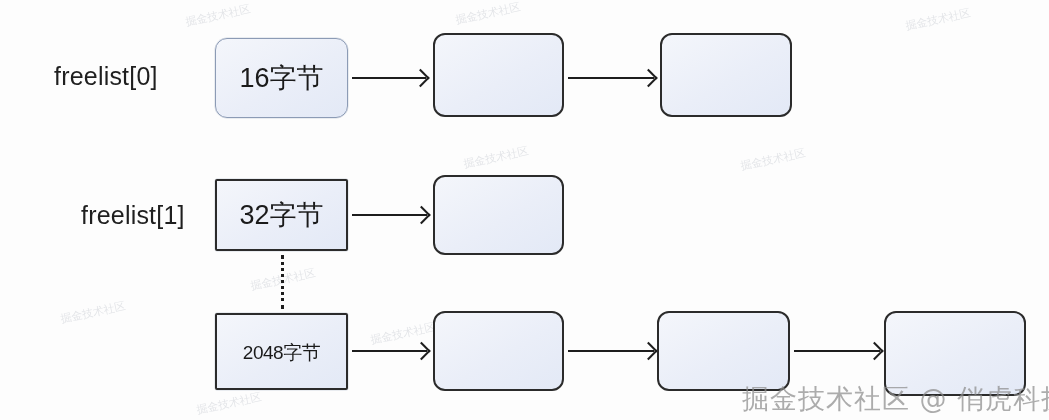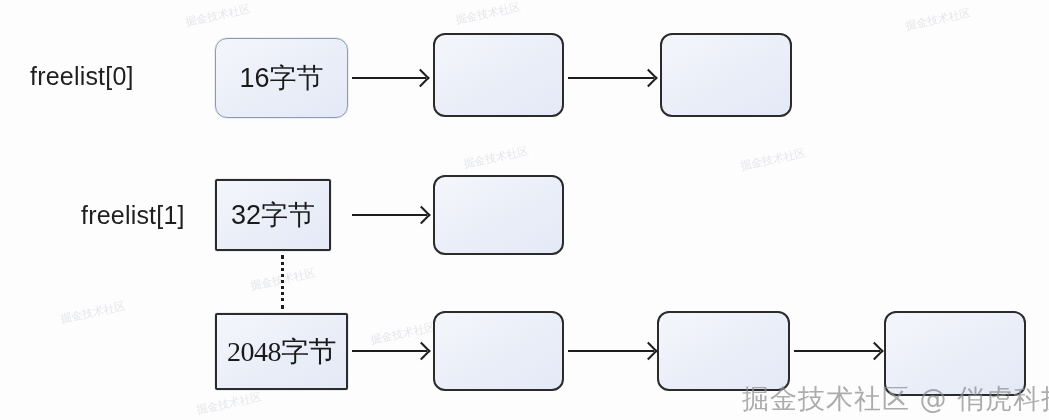--- a/index.html
+++ b/index.html
@@ -52,23 +52,22 @@
     position: absolute;
     left: 0; right: 0; top: 50%;
     transform: translateY(-50%);
     text-align: center;
     font-size: 27px;
     color: #1a1a1a;
     white-space: nowrap;
     line-height: 1;
   }
   .node-label.tight {
-    font-size: 28px;
+    font-size: 19px;
     letter-spacing: -0.5px;
-    font-family: Liberation Serif, serif;
   }
 
   
   .arrow {
     position: absolute;
     height: 2px;
     background: #1d1d1d;
   }
   .arrow::after {
     content: "";
@@ -121,37 +120,37 @@
   <div class="wm-faint" style="left:905px; top:12px;">掘金技术社区</div>
   <div class="wm-faint" style="left:463px; top:150px;">掘金技术社区</div>
   <div class="wm-faint" style="left:740px; top:152px;">掘金技术社区</div>
   <div class="wm-faint" style="left:250px; top:272px;">掘金技术社区</div>
   <div class="wm-faint" style="left:60px; top:305px;">掘金技术社区</div>
   <div class="wm-faint" style="left:370px; top:326px;">掘金技术社区</div>
   <div class="wm-faint" style="left:685px; top:322px;">掘金技术社区</div>
   <div class="wm-faint" style="left:906px; top:330px;">掘金技术社区</div>
   <div class="wm-faint" style="left:196px; top:396px;">掘金技术社区</div>
 
-  <div class="row-label" style="left:30px; top:64px;">freelist[0]</div>
+  <div class="row-label" style="left:54px; top:64px;">freelist[0]</div>
 
   <div class="node rounded head" style="left:215px; top:38px; width:133px; height:80px;">
     <div class="node-label">16字节</div>
   </div>
 
   <div class="arrow" style="left:352px; top:77px; width:74px;"></div>
 
   <div class="node rounded plain" style="left:433px; top:33px; width:131px; height:84px;"></div>
 
   <div class="arrow" style="left:568px; top:77px; width:86px;"></div>
 
   <div class="node rounded plain" style="left:660px; top:33px; width:132px; height:84px;"></div>
 
   <div class="row-label" style="left:45px; top:203px;margin-left:36px;">freelist[1]</div>
 
-  <div class="node square head dark" style="left:215px; top:179px; width:116px; height:72px;">
+  <div class="node square head dark" style="left:215px; top:179px; width:133px; height:72px;">
     <div class="node-label">32字节</div>
   </div>
 
   <div class="arrow" style="left:352px; top:214px; width:75px;"></div>
 
   <div class="node rounded plain" style="left:433px; top:175px; width:131px; height:80px;"></div>
 
   <div class="dotted-link" style="left:281px; top:255px; height:54px;"></div>
 
 

